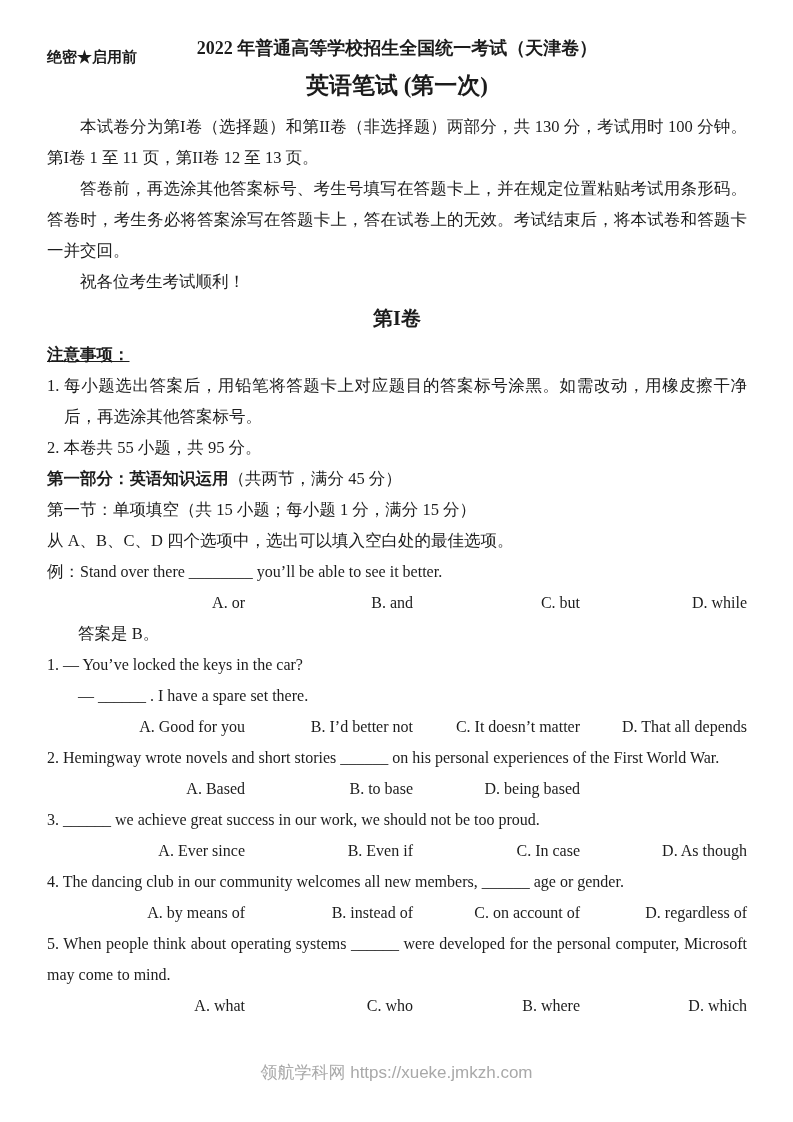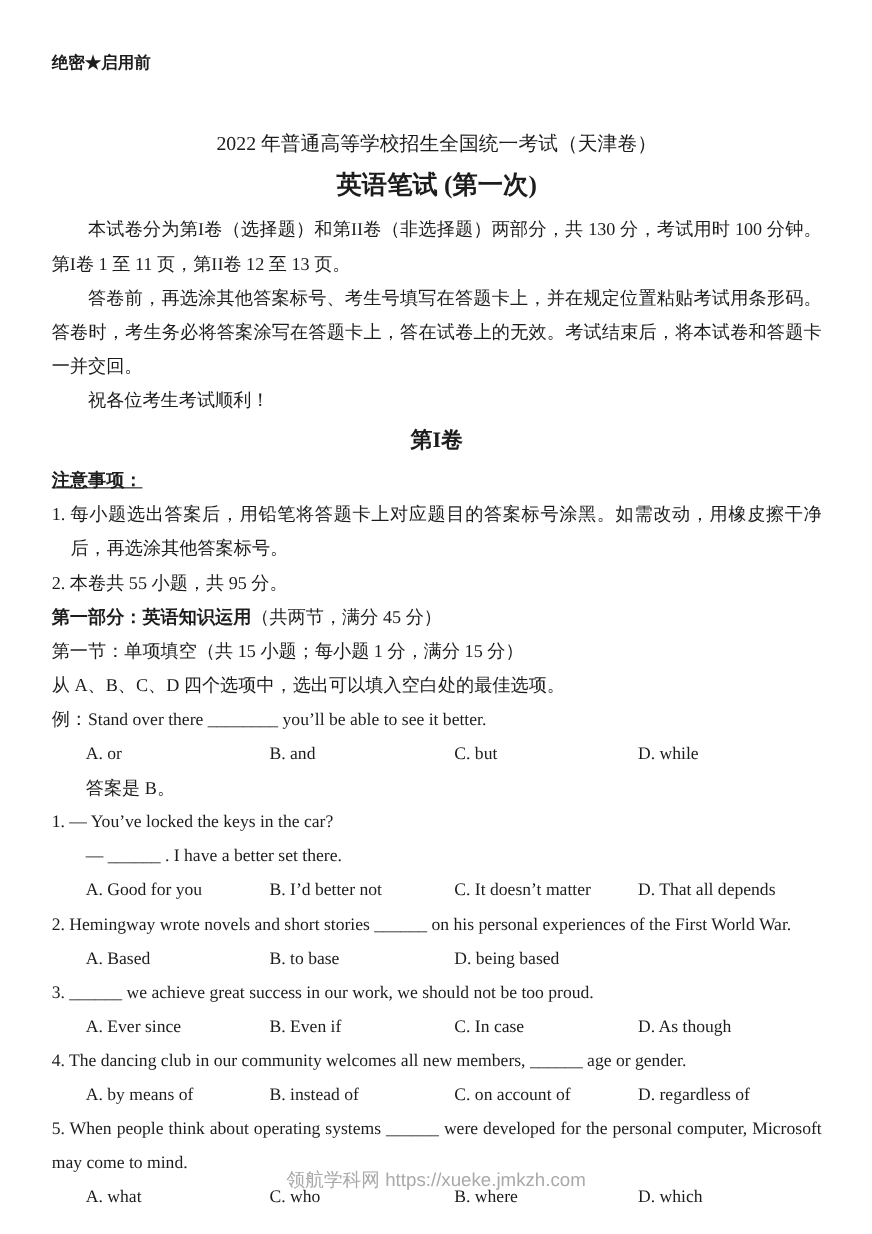--- a/index.html
+++ b/index.html
@@ -12,23 +12,23 @@
     overflow: hidden;
   }
   .page { padding: 0 46px 0 47px; }
 
   .classified {
     position: absolute; top: 48px; left: 47px;
     font-size: 15px; font-weight: bold;
   }
 
   .exam-title {
-    margin: 0; padding-top: 119px;
+    margin: 0; padding-top: 37px;
     text-align: center;
-    font-size: 18px; font-weight: normal;
+    font-size: 18px; font-weight: bold;
     line-height: 22px;
   }
   .paper-title {
     margin: 12px 0 10px 0;
     text-align: center;
     font-size: 23px; font-weight: bold;
     line-height: 30px;
   }
 
   p { margin: 0; line-height: 31px; font-size: 16.5px; }
@@ -40,21 +40,21 @@
     text-align: center; font-weight: bold;
     font-size: 20px; line-height: 38px;
     margin: 2px 0 2px 0;
   }
 
   .notice-heading { font-weight: bold; text-decoration: underline; }
   .note-item { padding-left: 17px; text-indent: -17px; text-align: justify; }
 
   .part-heading .bold { font-weight: bold; }
 
-  .example-line .en, .q-text, .options span { font-size: 16px; }
+  .example-line .en, .q-text, .options span { font-size: 16px; text-align: right; }
 
   .indent1 { margin-left: 31px; }
 
   .options {
     display: grid;
     grid-template-columns: 167px 168px 167px 1fr;
     margin-left: 31px;
     line-height: 31px;
   }
   .options span { display: block; }
@@ -101,21 +101,21 @@
     <span>A.  or</span>
     <span>B. and</span>
     <span>C. but</span>
     <span>D. while</span>
   </div>
 
   <p class="indent1">答案是 B。</p>
 
   <div class="question">
     <p class="q-text"><span>1.</span> <span>—  You’ve locked the keys in the car?</span></p>
-    <p class="q-text indent1">—  ______ . I have a better set there.</p>
+    <p class="q-text indent1">—  ______ . I have a spare set there.</p>
     <div class="options">
       <span>A.  Good for you</span>
       <span>B. I’d better not</span>
       <span>C. It doesn’t matter</span>
       <span>D. That all depends</span>
     </div>
   </div>
 
   <div class="question">
     <p class="q-text"><span>2.</span> <span>Hemingway wrote novels and short stories ______ on his personal experiences of the First World War.</span></p>

